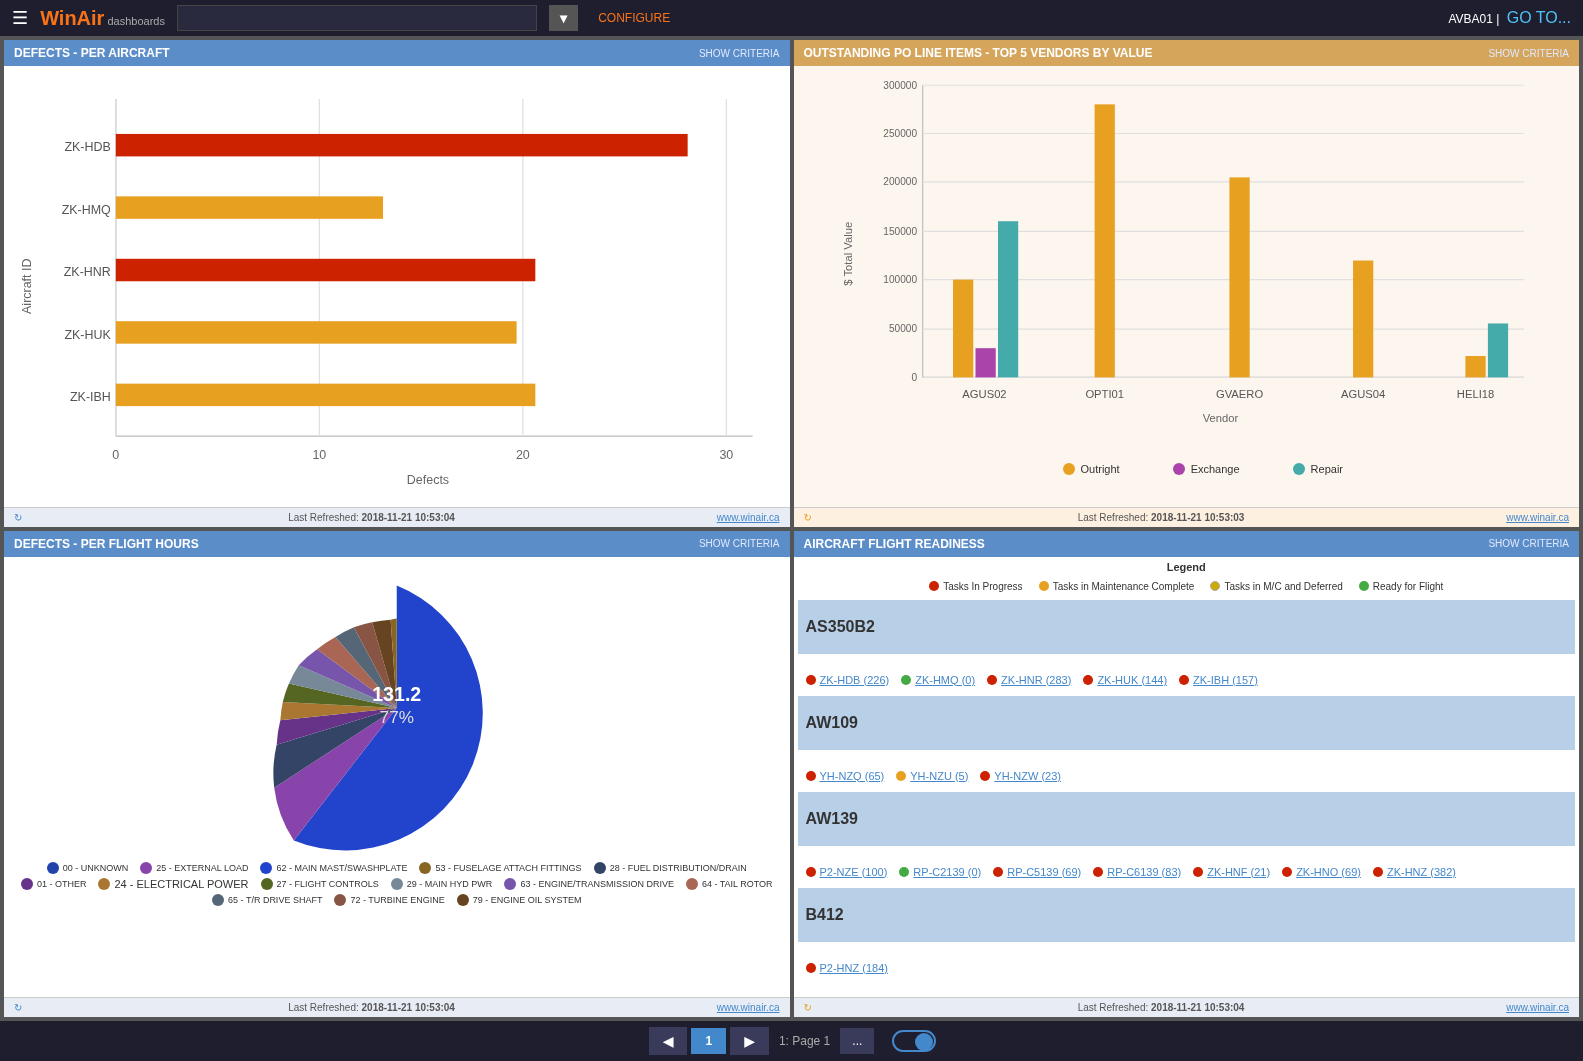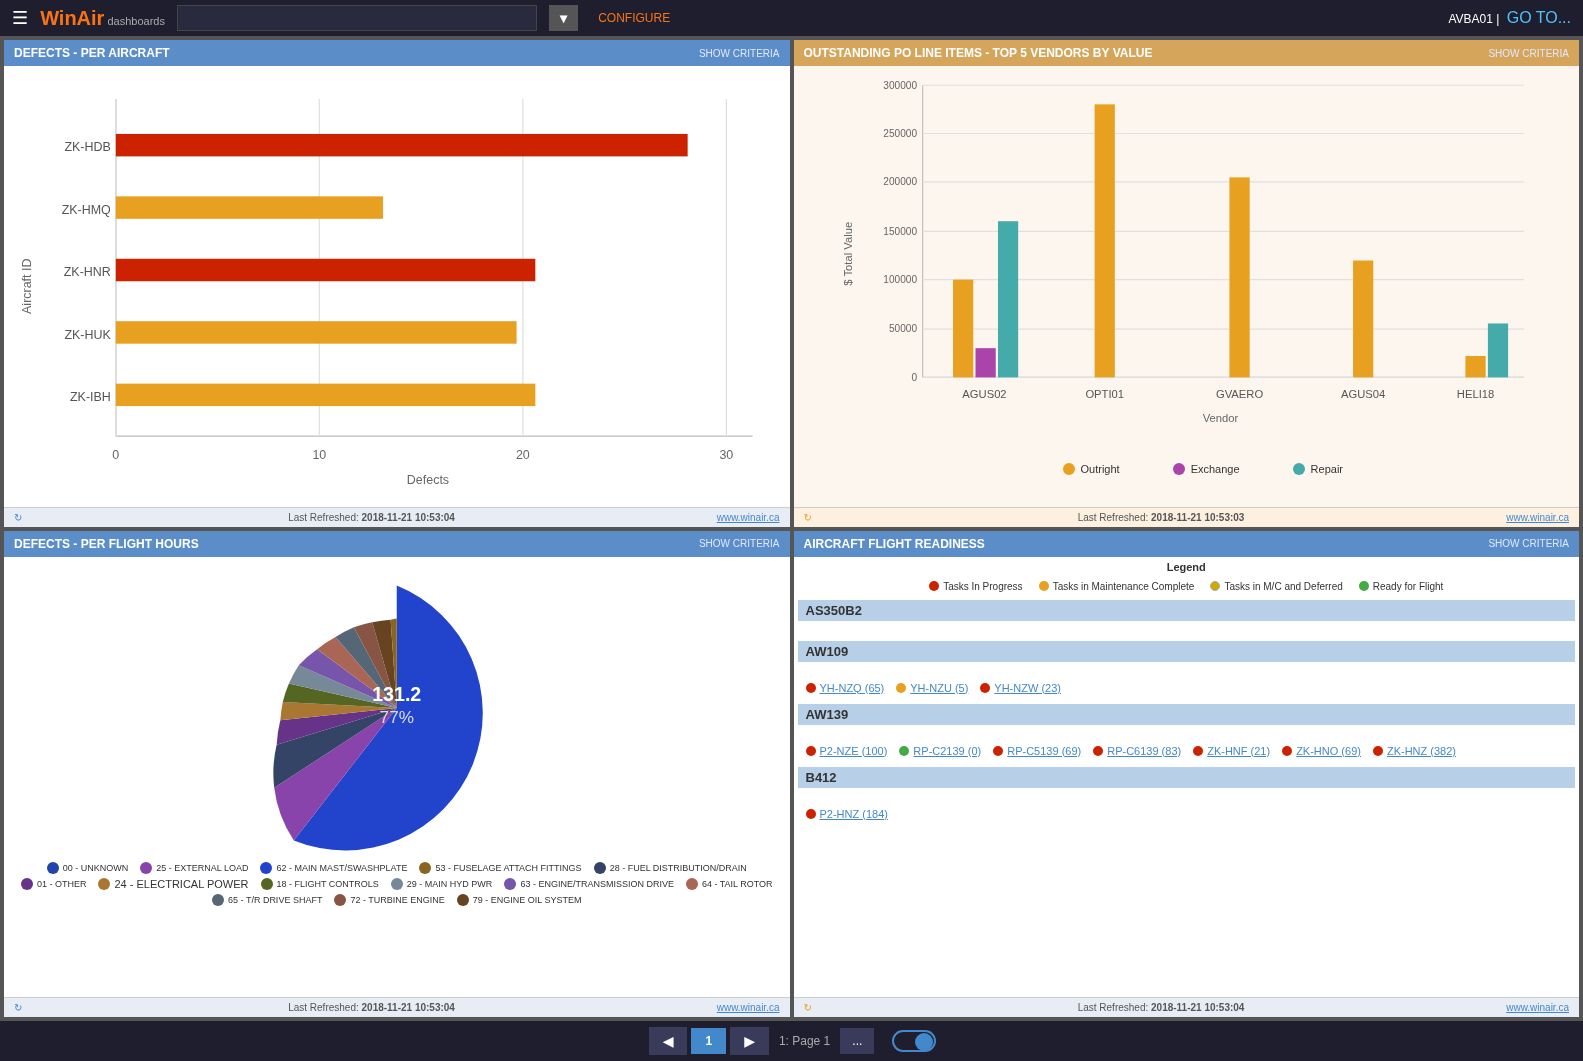--- a/index.html
+++ b/index.html
@@ -32,21 +32,21 @@
     .legend-section { display: flex; flex-wrap: wrap; justify-content: center; gap: 4px 12px; padding: 4px 8px; font-size: 10px; }
     .legend-item { display: flex; align-items: center; gap: 4px; }
     .legend-rect { width: 12px; height: 12px; border-radius: 50%; flex-shrink: 0; }
     .po-legend { display: flex; justify-content: center; gap: 20px; padding: 4px; font-size: 11px; }
     .po-legend-item { display: flex; align-items: center; gap: 6px; padding-left: 33px; }
     .po-legend-dot { width: 12px; height: 12px; border-radius: 50%; }
     .readiness-legend { display: flex; flex-wrap: wrap; gap: 8px 16px; padding: 4px 8px; font-size: 10px; justify-content: center; margin-bottom: 4px; }
     .readiness-legend-item { display: flex; align-items: center; gap: 4px; }
     .readiness-dot { width: 10px; height: 10px; border-radius: 50%; flex-shrink: 0; }
     .aircraft-group { margin-bottom: 6px; }
-    .aircraft-group-header { background: #b8cfe8; padding: 3px 8px; font-size: 13px; font-weight: bold; color: #333; margin-bottom: 20px; }
+    .aircraft-group-header { background: #b8cfe8; padding: 18px 8px; font-size: 16px; font-weight: bold; color: #333; margin-bottom: 20px; }
     .aircraft-items { display: flex; flex-wrap: wrap; gap: 6px 12px; padding: 0 8px 4px; }
     .aircraft-item { display: flex; align-items: center; gap: 4px; }
     .aircraft-item-dot { width: 10px; height: 10px; border-radius: 50%; flex-shrink: 0; }
     .aircraft-item-link { color: #4488cc; text-decoration: underline; font-size: 11px; cursor: pointer; }
     .dot-red { background: #cc2200; }
     .dot-green { background: #44aa44; }
     .dot-orange { background: #e8a020; }
 
     
     .bottombar { background: #1e1e2e; height: 40px; display: flex; align-items: center; justify-content: center; gap: 0; }
@@ -254,21 +254,21 @@
         <div class="legend-item">
           <div class="legend-rect" style="background:#663388;"></div>
           <span style="font-size:9px;">01 - OTHER</span>
         </div>
         <div class="legend-item">
           <div class="legend-rect" style="background:#aa7733;"></div>
           <span style="font-size:11px;">24 - ELECTRICAL POWER</span>
         </div>
         <div class="legend-item">
           <div class="legend-rect" style="background:#556622;"></div>
-          <span style="font-size:9px;">18 - FLIGHT CONTROLS</span>
+          <span style="font-size:9px;">27 - FLIGHT CONTROLS</span>
         </div>
         <div class="legend-item">
           <div class="legend-rect" style="background:#778899;"></div>
           <span style="font-size:9px;">29 - MAIN HYD PWR</span>
         </div>
         <div class="legend-item">
           <div class="legend-rect" style="background:#7755aa;"></div>
           <span style="font-size:9px;">63 - ENGINE/TRANSMISSION DRIVE</span>
         </div>
         <div class="legend-item">
@@ -320,20 +320,42 @@
           <span>Tasks in M/C and Deferred</span>
         </div>
         <div class="readiness-legend-item">
           <div class="readiness-dot" style="background:#44aa44;"></div>
           <span>Ready for Flight</span>
         </div>
       </div>
 
       <div class="aircraft-group">
         <div class="aircraft-group-header">AS350B2</div>
+        <div class="aircraft-items">
+          <div class="aircraft-item">
+            <div class="aircraft-item-dot dot-red"></div>
+            <a class="aircraft-item-link">ZK-HDB (226)</a>
+          </div>
+          <div class="aircraft-item">
+            <div class="aircraft-item-dot dot-green"></div>
+            <a class="aircraft-item-link">ZK-HMQ (0)</a>
+          </div>
+          <div class="aircraft-item">
+            <div class="aircraft-item-dot dot-red"></div>
+            <a class="aircraft-item-link">ZK-HNR (283)</a>
+          </div>
+          <div class="aircraft-item">
+            <div class="aircraft-item-dot dot-red"></div>
+            <a class="aircraft-item-link">ZK-HUK (144)</a>
+          </div>
+          <div class="aircraft-item">
+            <div class="aircraft-item-dot dot-red"></div>
+            <a class="aircraft-item-link">ZK-IBH (157)</a>
+          </div>
+        </div>
       </div>
 
       <div class="aircraft-group">
         <div class="aircraft-group-header">AW109</div>
         <div class="aircraft-items">
           <div class="aircraft-item">
             <div class="aircraft-item-dot dot-red"></div>
             <a class="aircraft-item-link">YH-NZQ (65)</a>
           </div>
           <div class="aircraft-item">

